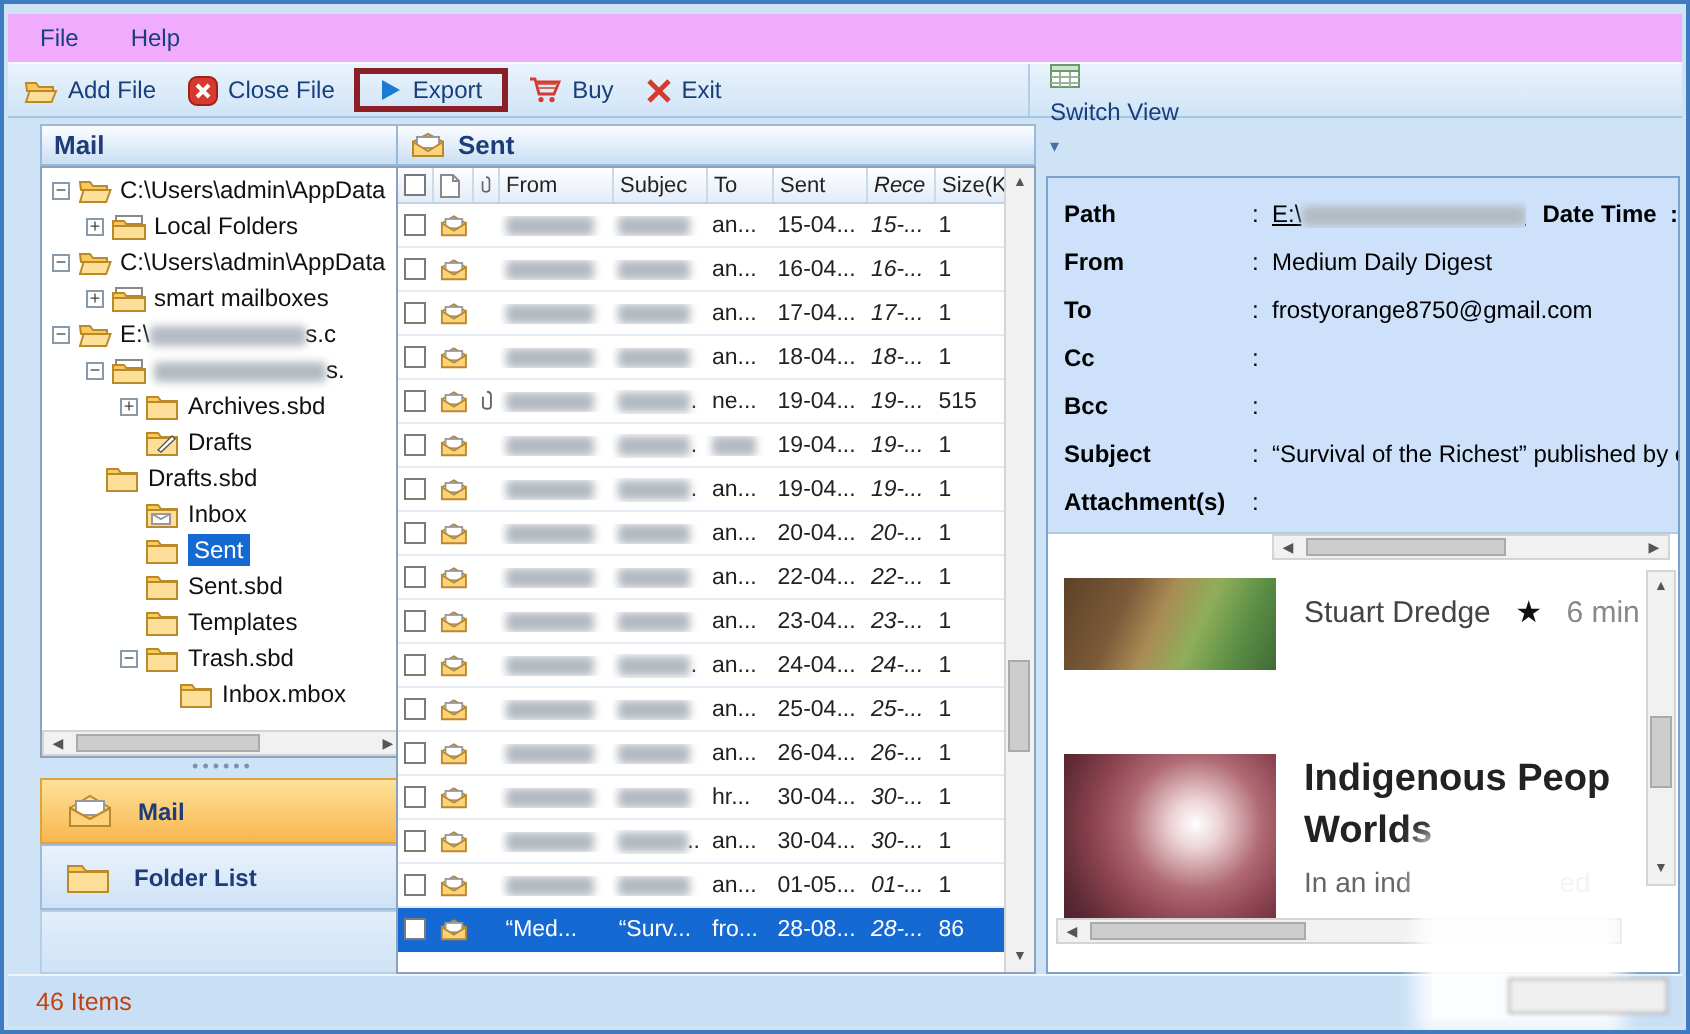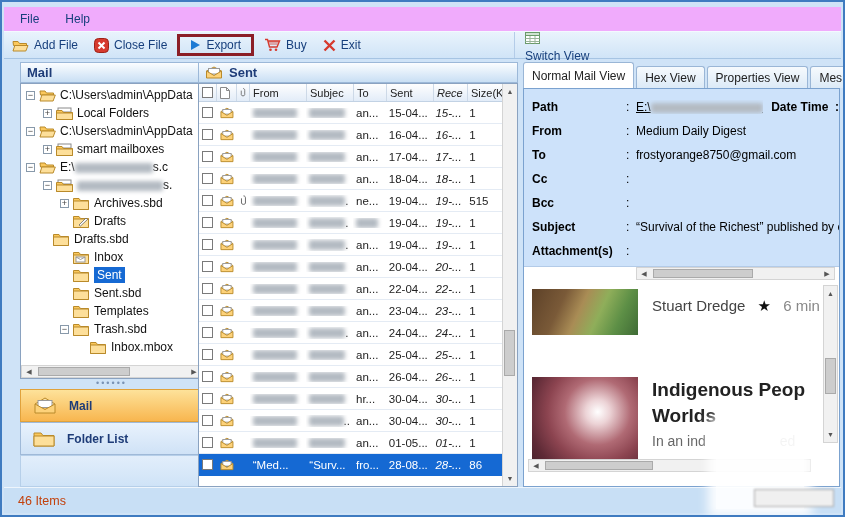--- a/index.html
+++ b/index.html
@@ -788,27 +788,20 @@
         </div>
       <div class="list-vscroll">
         <span class="vs-arrow vs-up">▲</span>
         <span class="vs-thumb" style="top:246px;height:46px;"></span>
         <span class="vs-arrow vs-down">▼</span>
       </div>
     </div>
   </div>
 
   <div class="panel-preview">
-    <div class="tabs">
-      <div class="tab active">Normal Mail View</div>
-      <div class="tab">Hex View</div>
-      <div class="tab">Properties View</div>
-      <div class="tab">Mes</div>
-
-    </div>
     <div class="content-box">
       <div class="fields">
         <div class="frow">
           <span class="flabel">Path</span>
           <span class="fcolon">:</span>
           <span class="fvalue link"><span>E:\</span><span class="blur" style="width:112px;"></span><span>.c</span></span>
           <span class="fextra"><span>Date Time</span>&nbsp;&nbsp;<span>:</span></span>
         </div>
         <div class="frow">
           <span class="flabel">From</span>

